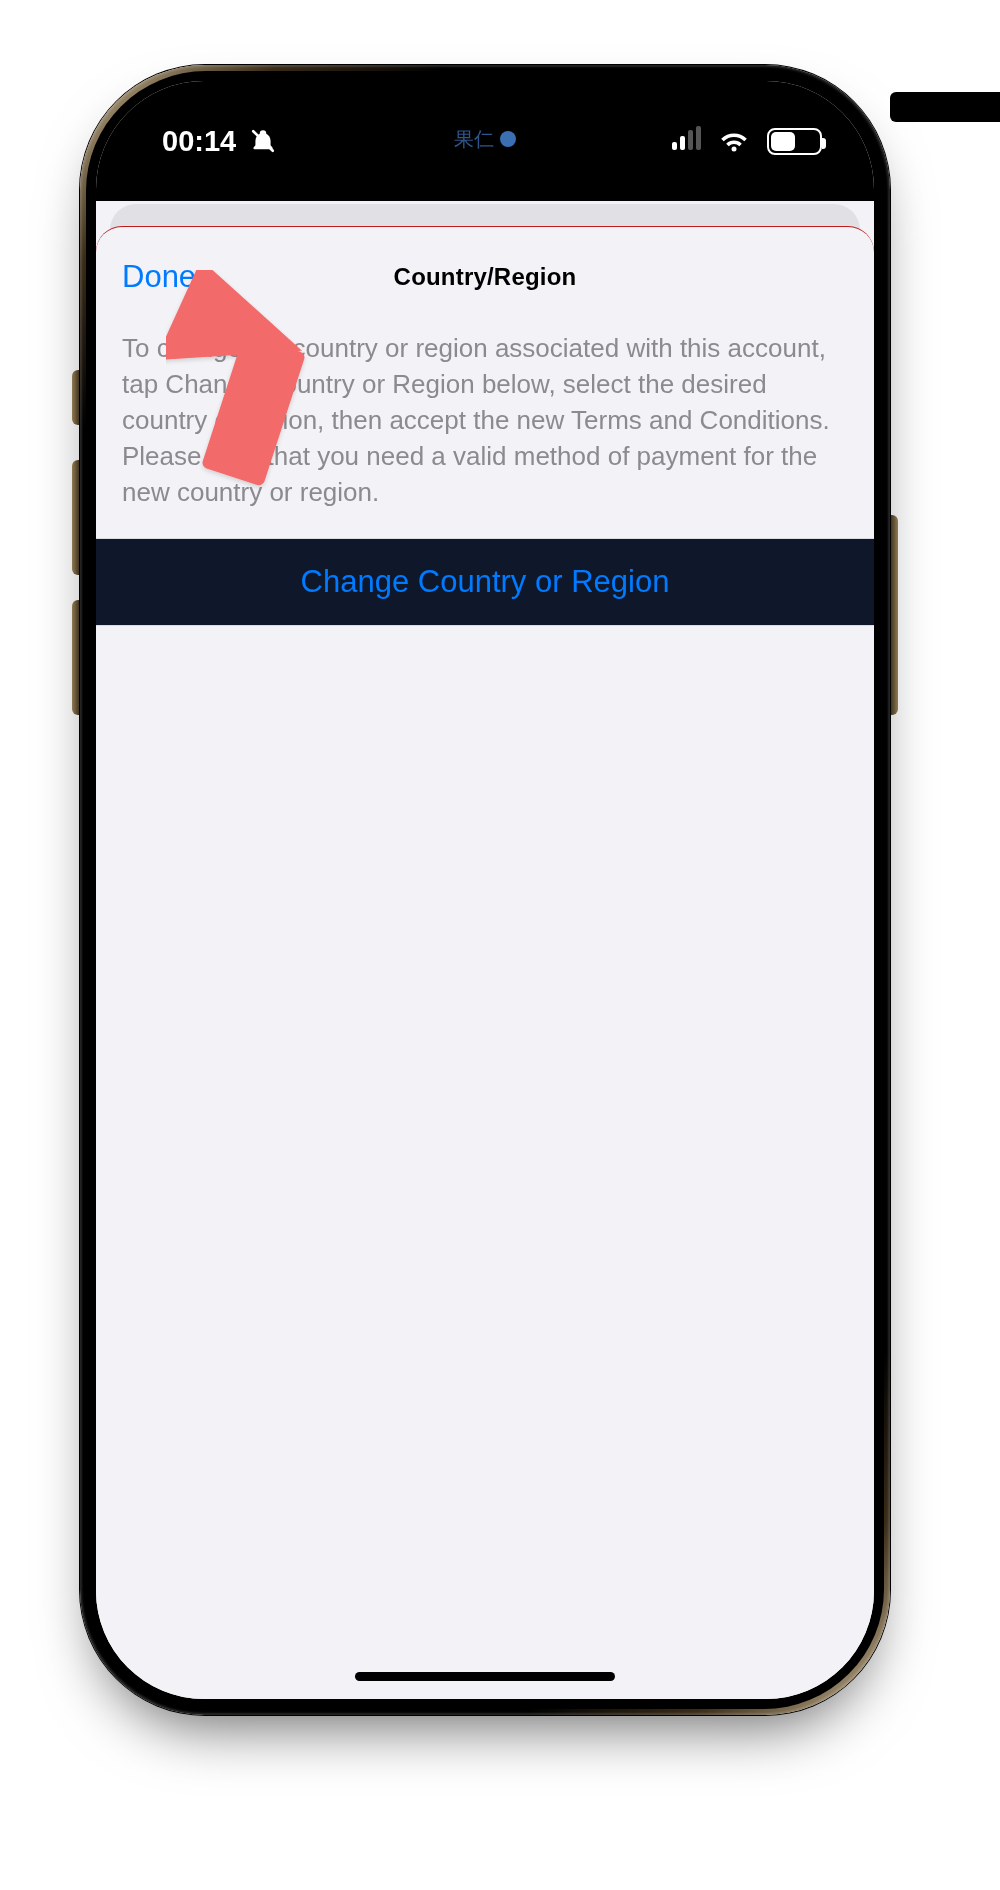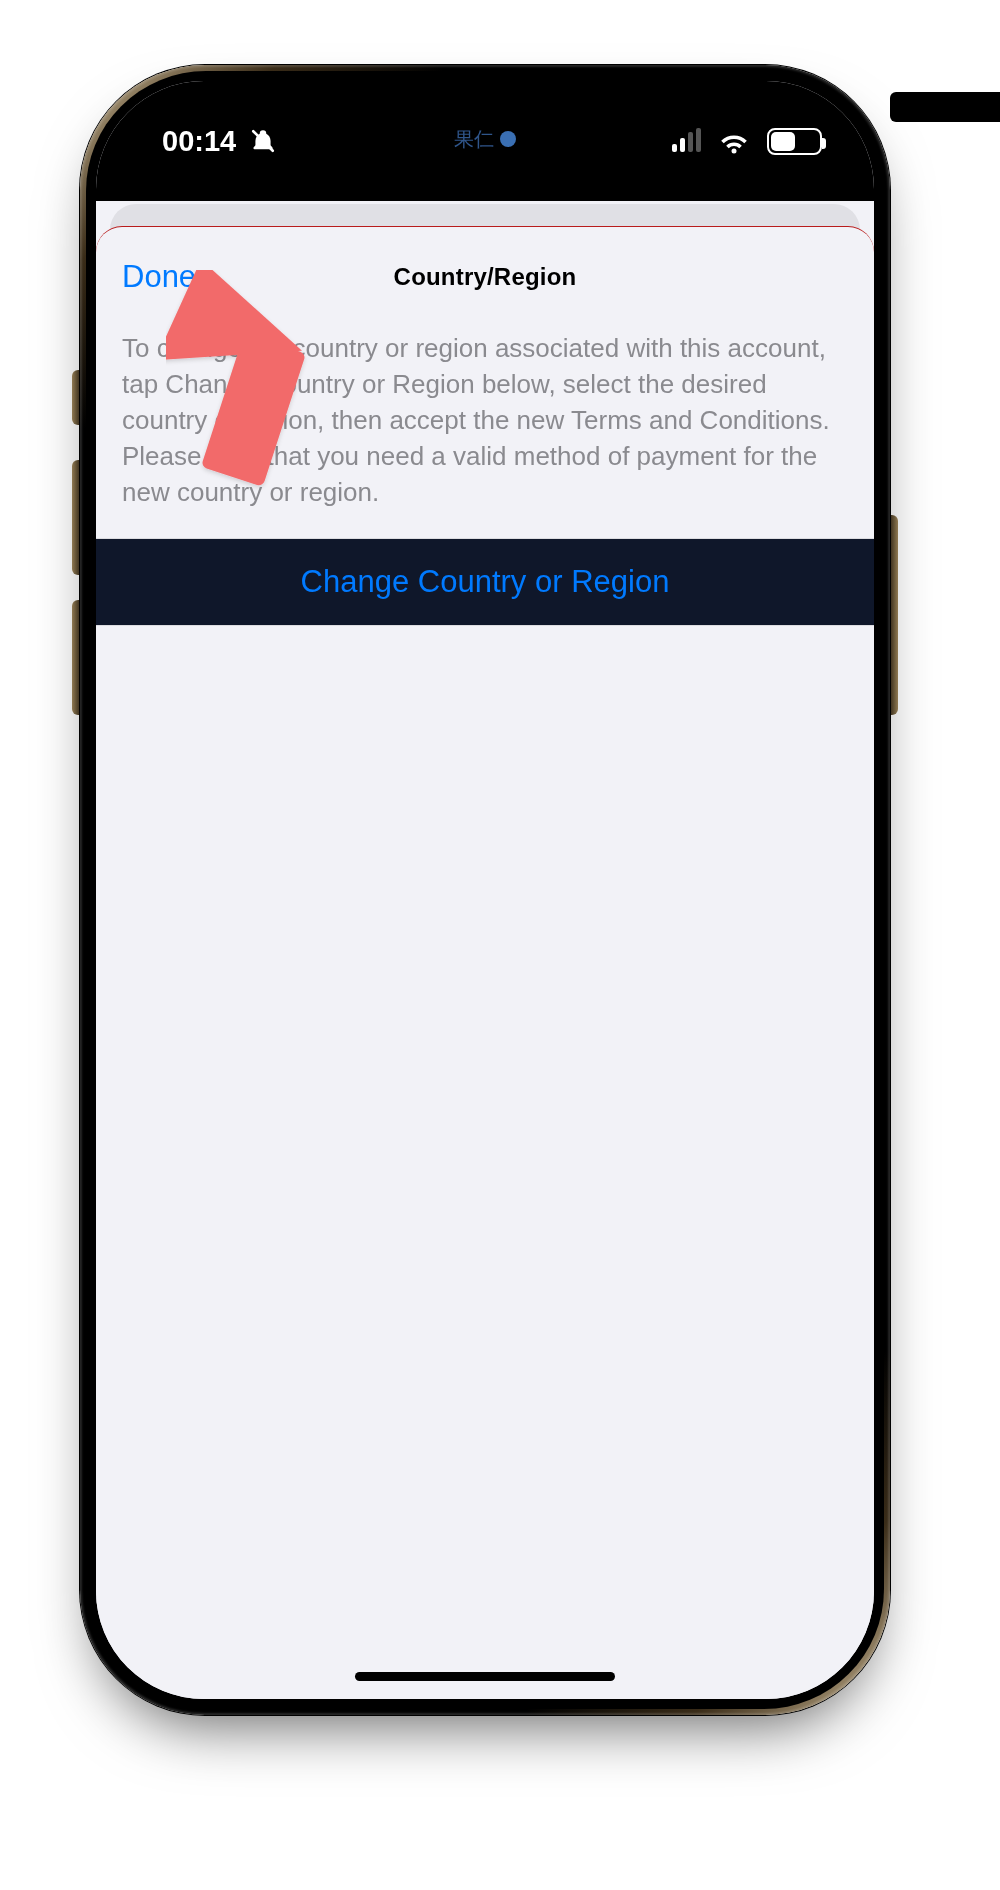--- a/index.html
+++ b/index.html
@@ -34,21 +34,21 @@
     .btn-vol-dn{left:72px;top:600px;width:10px;height:115px;border-radius:6px 0 0 6px;}
     .btn-mute{left:72px;top:370px;width:10px;height:55px;border-radius:6px 0 0 6px;}
     .btn-power{left:888px;top:515px;width:10px;height:200px;border-radius:0 6px 6px 0;background:linear-gradient(270deg,#a0885c,#2a1f10);}
 
     
     .statusbar{
       position:absolute;left:0;right:0;top:0;height:120px;background:#000;color:#fff;
       display:flex;align-items:center;justify-content:space-between;padding:0 52px 0 66px;font-size:29px;font-weight:600;
     }
     .sb-left{display:flex;align-items:center;gap:14px;}
-    .sb-right{display:flex;align-items:center;gap:18px;}
+    .sb-right{display:flex;gap:18px;}
     .dynamic-island{
       position:absolute;left:50%;top:25px;transform:translateX(-50%);
       width:230px;height:66px;background:#000;border-radius:40px;z-index:5;
       display:flex;align-items:center;justify-content:center;gap:6px;
     }
     .island-txt{color:#355f9a;font-size:20px;opacity:.9;}
     .island-dot{width:16px;height:16px;border-radius:50%;background:#3a6fb3;}
 
     
     .bell-slash{width:26px;height:26px;position:relative;display:inline-block;}

